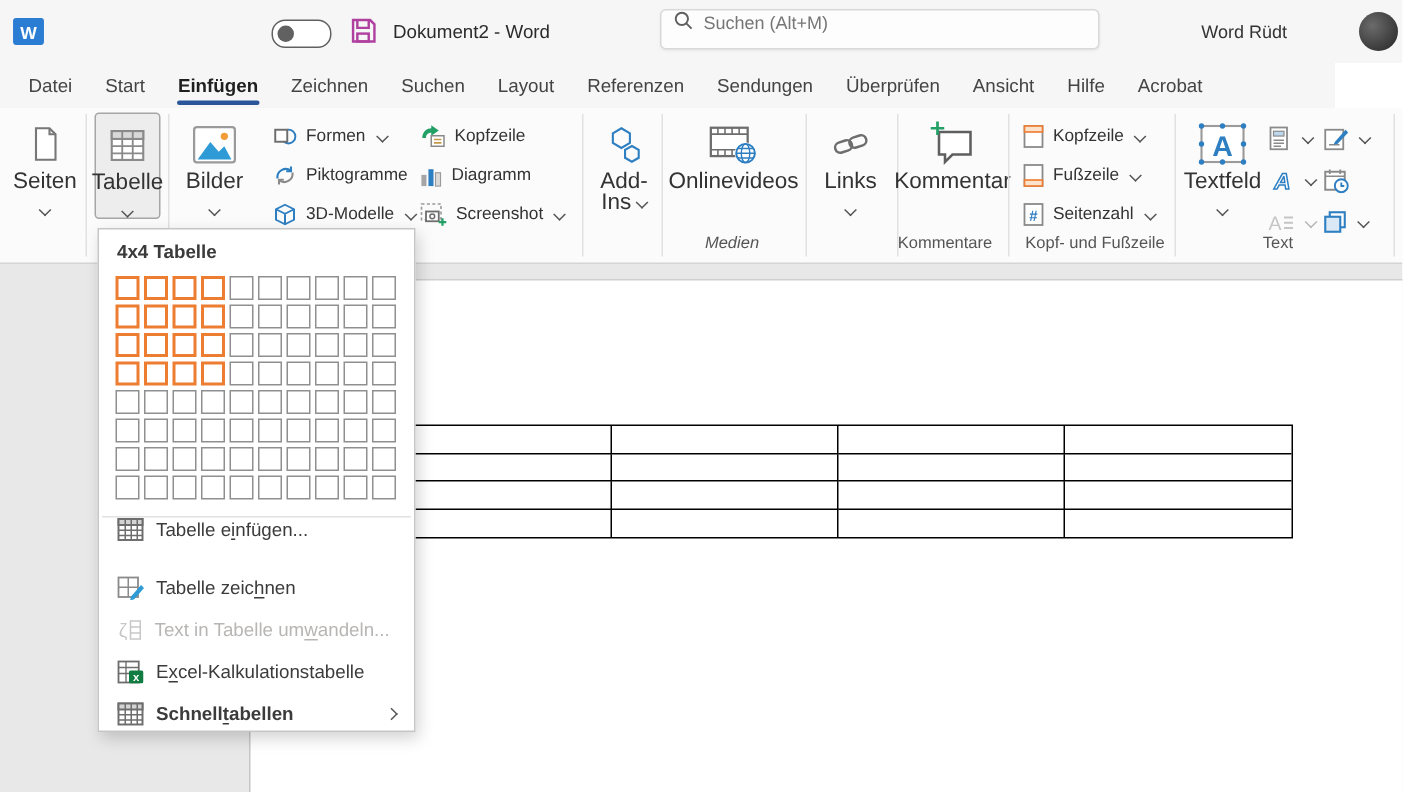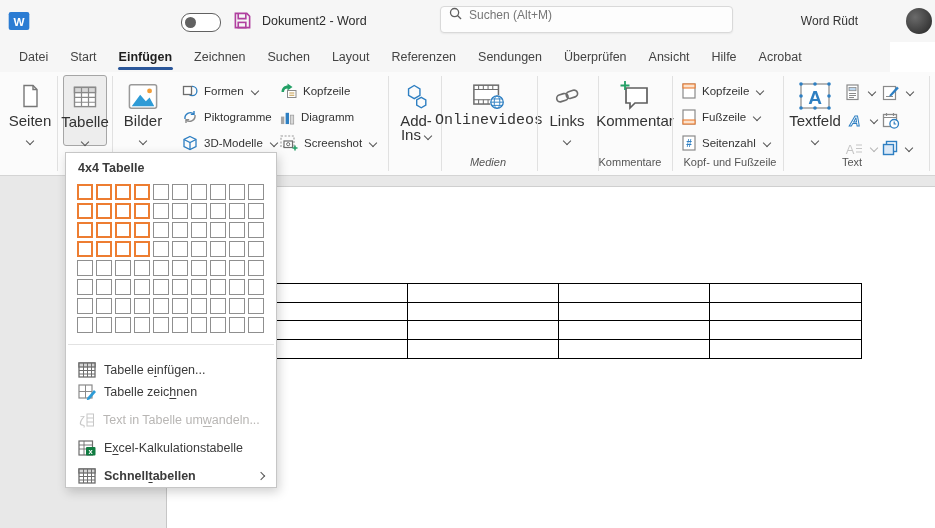--- a/index.html
+++ b/index.html
@@ -204,21 +204,21 @@
         <svg width="28" height="28" viewBox="0 0 32 32" fill="none" stroke="#2e7fc2" stroke-width="1.6">
           <path d="M14 4l6.5 3.8v7.4L14 19l-6.5-3.8V7.8z"></path>
           <path d="M22 17.5l5.2 3v6l-5.2 3-5.2-3v-6z"></path>
         </svg>
       </div>
     <div class="bb-label">Add-</div>
     <div class="bb-label"><span>Ins</span> <span class="chev"></span></div>
   </div>
   <div class="rsep" style="left:441px;"></div>
 
-  <div class="bigbtn" style="left:446px;width:86px;font-family:Liberation Mono, monospace;">
+  <div class="bigbtn" style="left:446px;width:86px;">
     <div class="bb-ic">
         <svg width="34" height="31" viewBox="0 0 36 32">
           <rect x="2" y="4" width="26" height="20" fill="#fff" stroke="#6d6d6d" stroke-width="1.6"></rect>
           <path d="M2 8.5h26M2 19.5h26" stroke="#6d6d6d" stroke-width="1.1"></path>
           <path d="M7 4v4.5M12 4v4.5M17 4v4.5M22 4v4.5M7 19.5V24M12 19.5V24M17 19.5V24M22 19.5V24" stroke="#6d6d6d" stroke-width="1.1"></path>
           <circle cx="26.5" cy="22" r="7.6" fill="#fff"></circle>
           <circle cx="26.5" cy="22" r="6.6" fill="none" stroke="#2e7fc2" stroke-width="1.4"></circle>
           <ellipse cx="26.5" cy="22" rx="3" ry="6.6" fill="none" stroke="#2e7fc2" stroke-width="1"></ellipse>
           <path d="M20 22h13M21 18.6h11M21 25.4h11" stroke="#2e7fc2" stroke-width="1"></path>
         </svg>
@@ -453,21 +453,21 @@
       <div class="gcell"></div>
       <div class="gcell"></div>
       <div class="gcell"></div>
       <div class="gcell"></div>
       <div class="gcell"></div>
       <div class="gcell"></div>
       <div class="gcell"></div>
     </div>
   <div class="dd-sep"></div>
 
-  <div class="dd-item" style="top:203px;">
+  <div class="dd-item" style="top:186px;">
     <svg width="18" height="16" viewBox="0 0 18 16">
         <rect x="1" y="1" width="16" height="14" fill="#fff" stroke="#6d6d6d" stroke-width="1.3"></rect>
         <rect x="1" y="1" width="16" height="4" fill="#d4d4d4" stroke="#6d6d6d" stroke-width="1.3"></rect>
         <path d="M1 8.5h16M1 12h16M5.5 1v14M9.5 1v14M13.5 1v14" stroke="#6d6d6d" stroke-width="1"></path>
       </svg>
     <span class="lbl"><span>Tabelle e</span><u>i</u><span>nfügen...</span></span>
   </div>
 
   <div class="dd-item" style="top:225px;">
     <svg width="18" height="16" viewBox="0 0 18 16">

